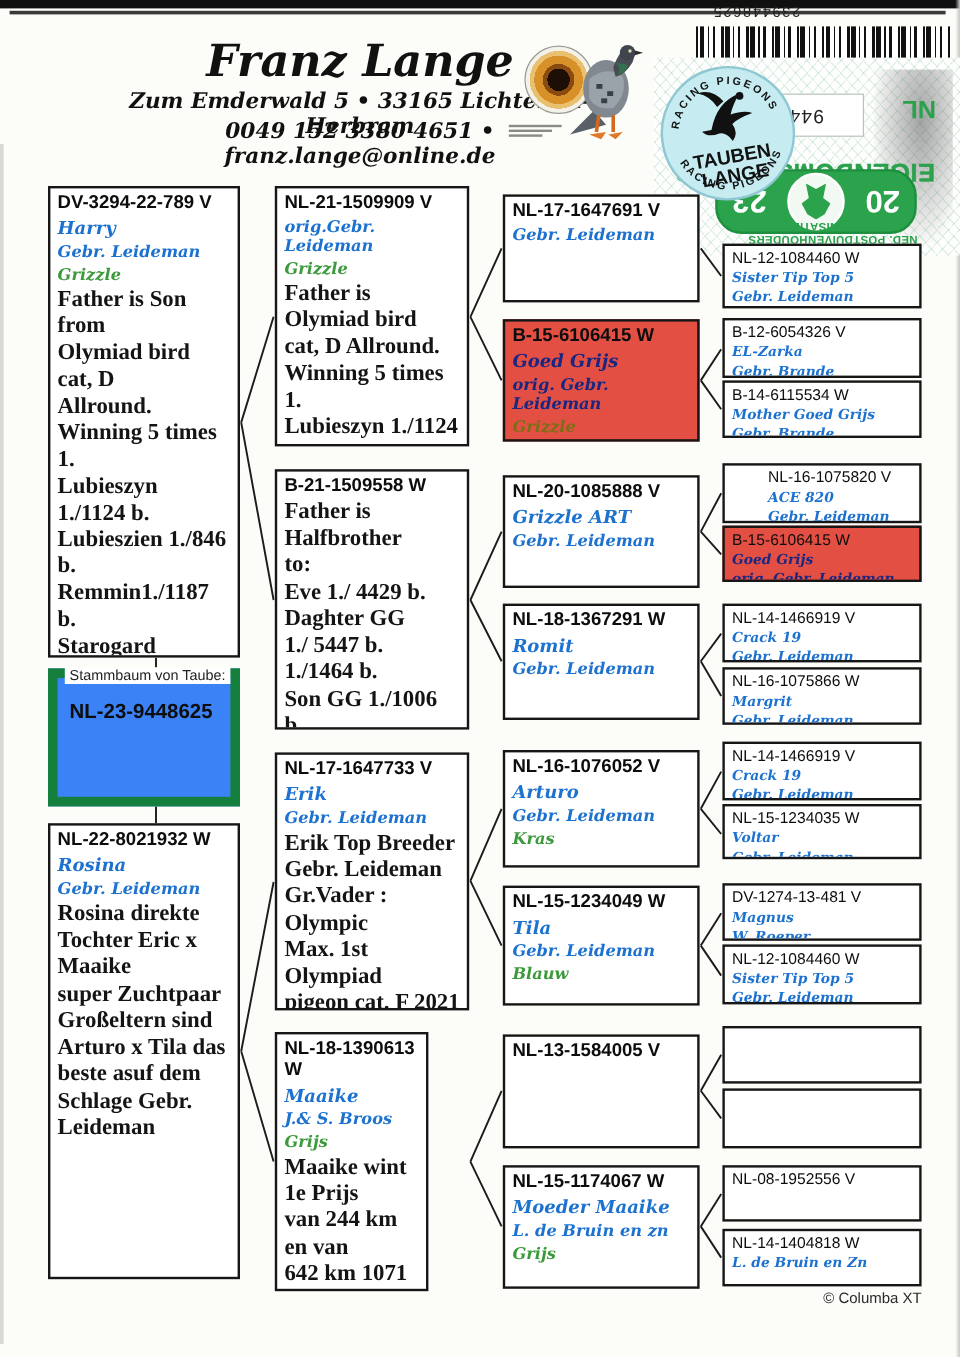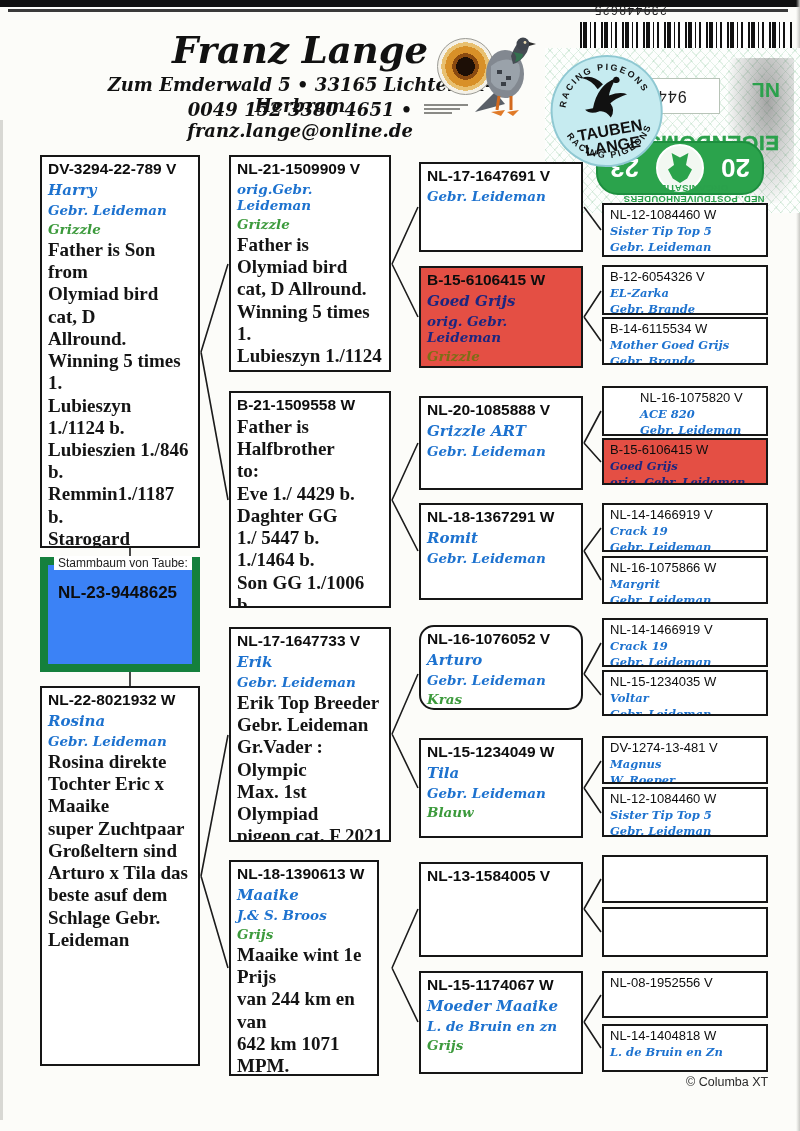--- a/index.html
+++ b/index.html
@@ -265,21 +265,21 @@
 Gebr. Leideman
 Gr.Vader : Olympic
 Max. 1st Olympiad
 pigeon cat. F 2021
 Daughter 18-596 1st
 Ace pigeon rayon de
 walden and 8th best
 Yearling pipa ranking
 2019</div>
   </div>
-  <div class="box" style="left:229px;top:860px;width:150px;height:216px;">
+  <div class="box" style="left:229px;top:860px;width:128px;height:216px;">
     <div class="ring">NL-18-1390613 W</div>
     <div class="name">Maaike</div>
     <div class="owner">J.&amp; S. Broos</div>
     <div class="colorline">Grijs</div>
     <div class="desc">Maaike wint 1e Prijs
 van 244 km en van
 642 km 1071 MPM.
 Hlb Magna wint 3 x 1e
 Groot verband en is
 Gr. Vader Olympic
@@ -301,21 +301,21 @@
   <div class="box" style="left:419px;top:396px;width:164px;height:94px;">
     <div class="ring">NL-20-1085888 V</div>
     <div class="name">Grizzle ART</div>
     <div class="owner">Gebr. Leideman</div>
   </div>
   <div class="box" style="left:419px;top:503px;width:164px;height:97px;">
     <div class="ring">NL-18-1367291 W</div>
     <div class="name">Romit</div>
     <div class="owner">Gebr. Leideman</div>
   </div>
-  <div class="box" style="left:419px;top:625px;width:164px;height:85px;border-radius:15px;">
+  <div class="box" style="left:419px;top:625px;width:164px;height:98px;">
     <div class="ring">NL-16-1076052 V</div>
     <div class="name">Arturo</div>
     <div class="owner">Gebr. Leideman</div>
     <div class="colorline">Kras</div>
   </div>
   <div class="box" style="left:419px;top:738px;width:164px;height:100px;">
     <div class="ring">NL-15-1234049 W</div>
     <div class="name">Tila</div>
     <div class="owner">Gebr. Leideman</div>
     <div class="colorline">Blauw</div>

